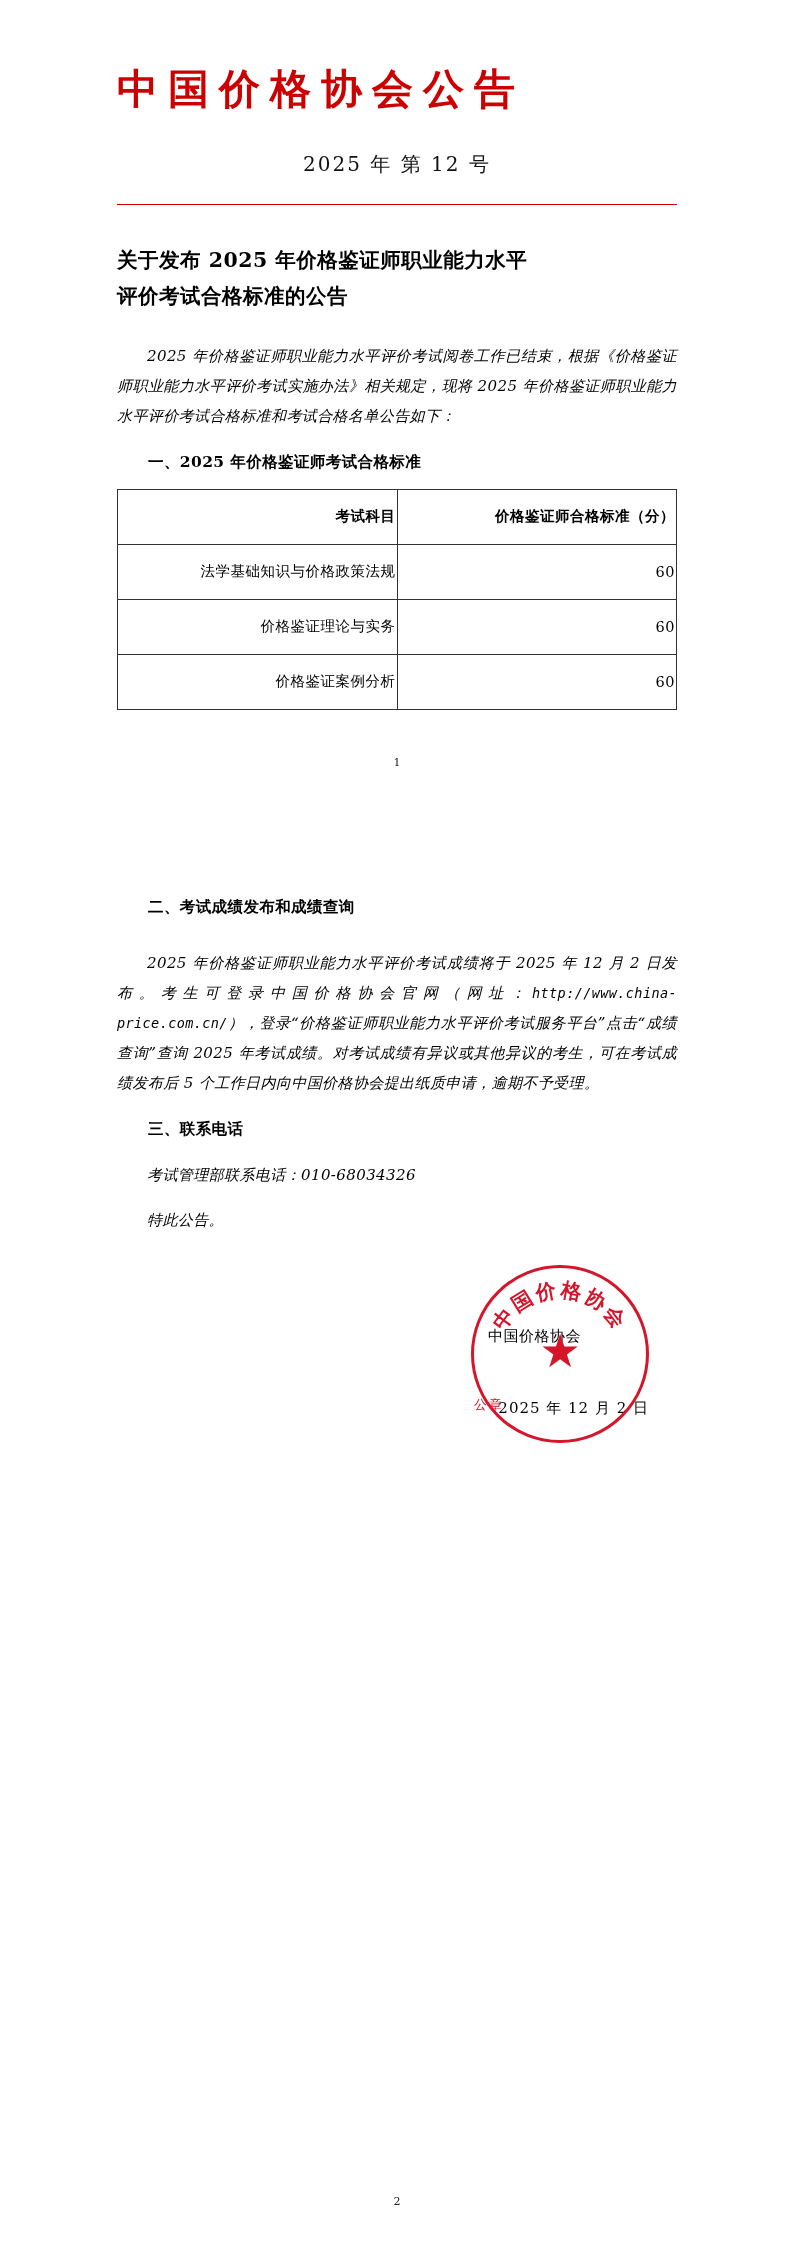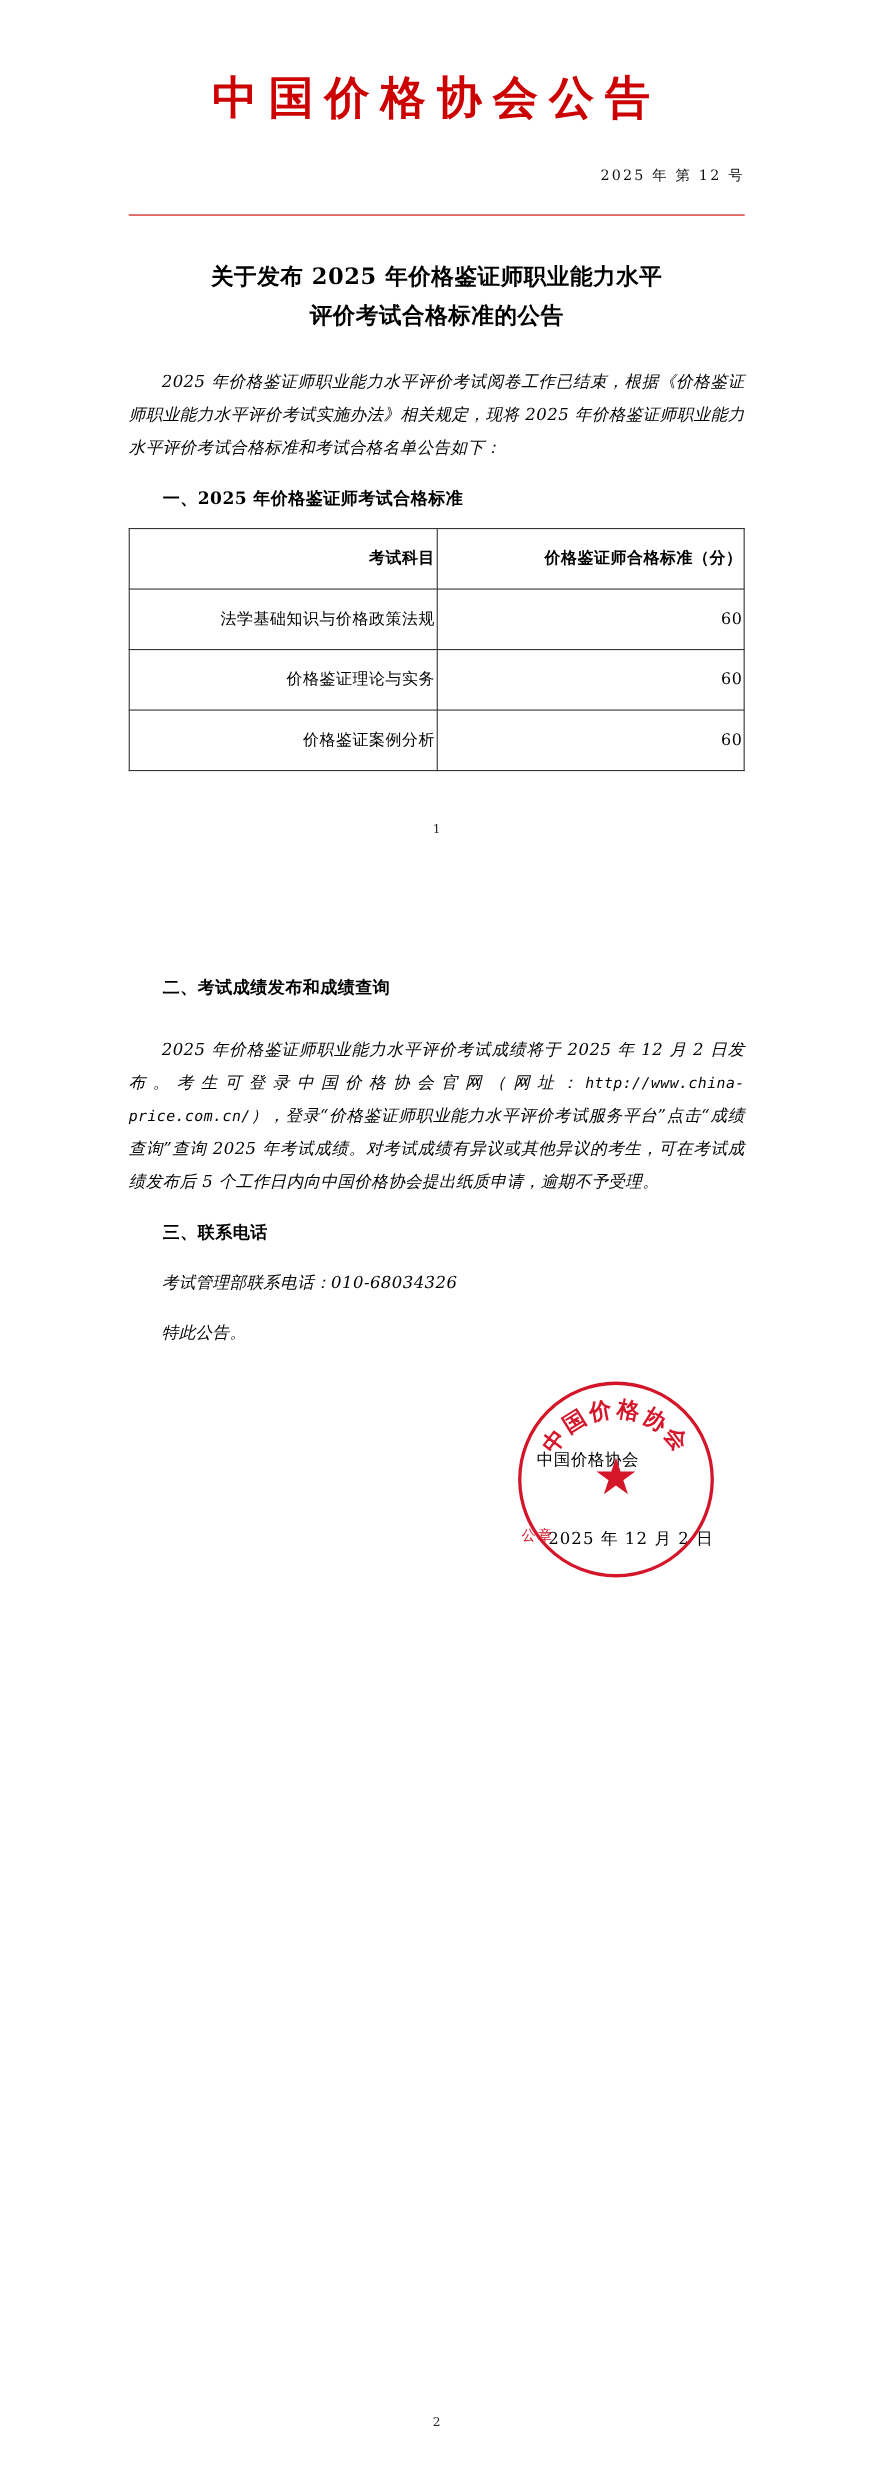--- a/index.html
+++ b/index.html
@@ -19,43 +19,43 @@
     box-sizing: border-box;
     padding: 0;
     background: #ffffff;
   }
   .sheet {
     width: 560px;
     margin: 0 auto;
     position: relative;
   }
   .doc-title {
-    text-align: center;
+    text-align: left;
     color: #cc0000;
     font-weight: bold;
     font-size: 41px;
     letter-spacing: 10px;
     padding-top: 62px;
     font-family: "DejaVu Serif", "Liberation Serif", serif;
     white-space: nowrap;
   }
   .doc-issue {
-    text-align: right;
-    font-size: 13px;
+    text-align: center;
+    font-size: 20px;
     letter-spacing: 2px;
     margin-top: 34px;
     color: #111;
   }
   .red-rule {
     border-top: 1.6px solid #cc0000;
     margin-top: 26px;
     width: 100%;
   }
   .headline {
-    text-align: center;
+    text-align: left;
     font-weight: bold;
     font-size: 20.5px;
     line-height: 1.75;
     margin-top: 38px;
     letter-spacing: 0.5px;
     color: #000;
   }
   .body-text {
     font-size: 15px;
     line-height: 2.0;

